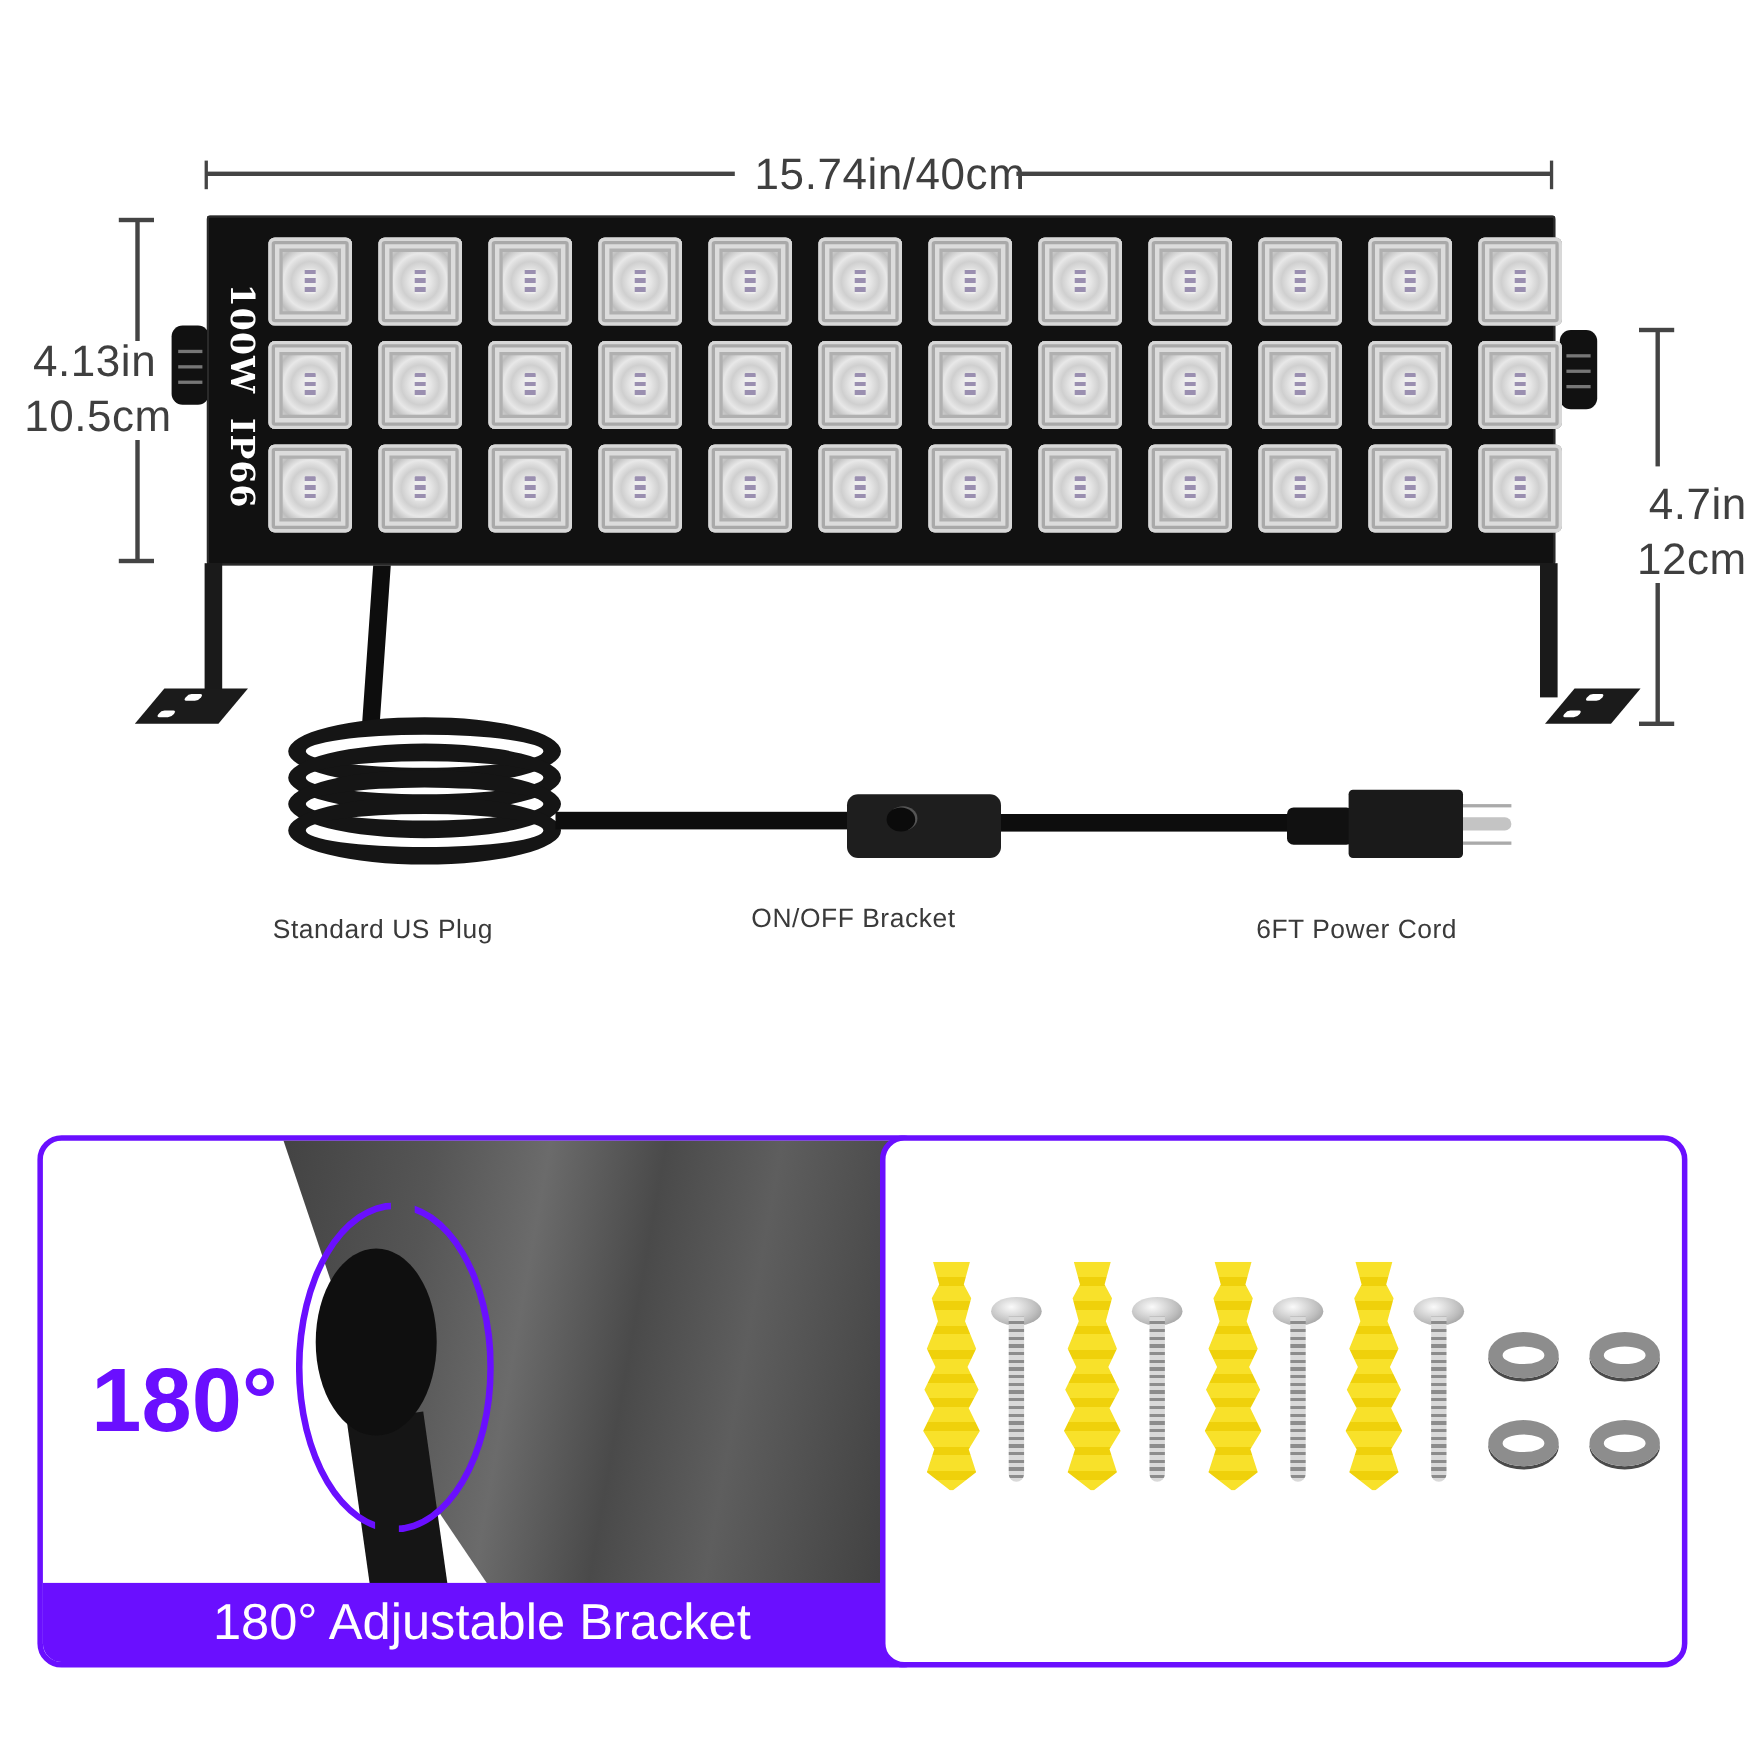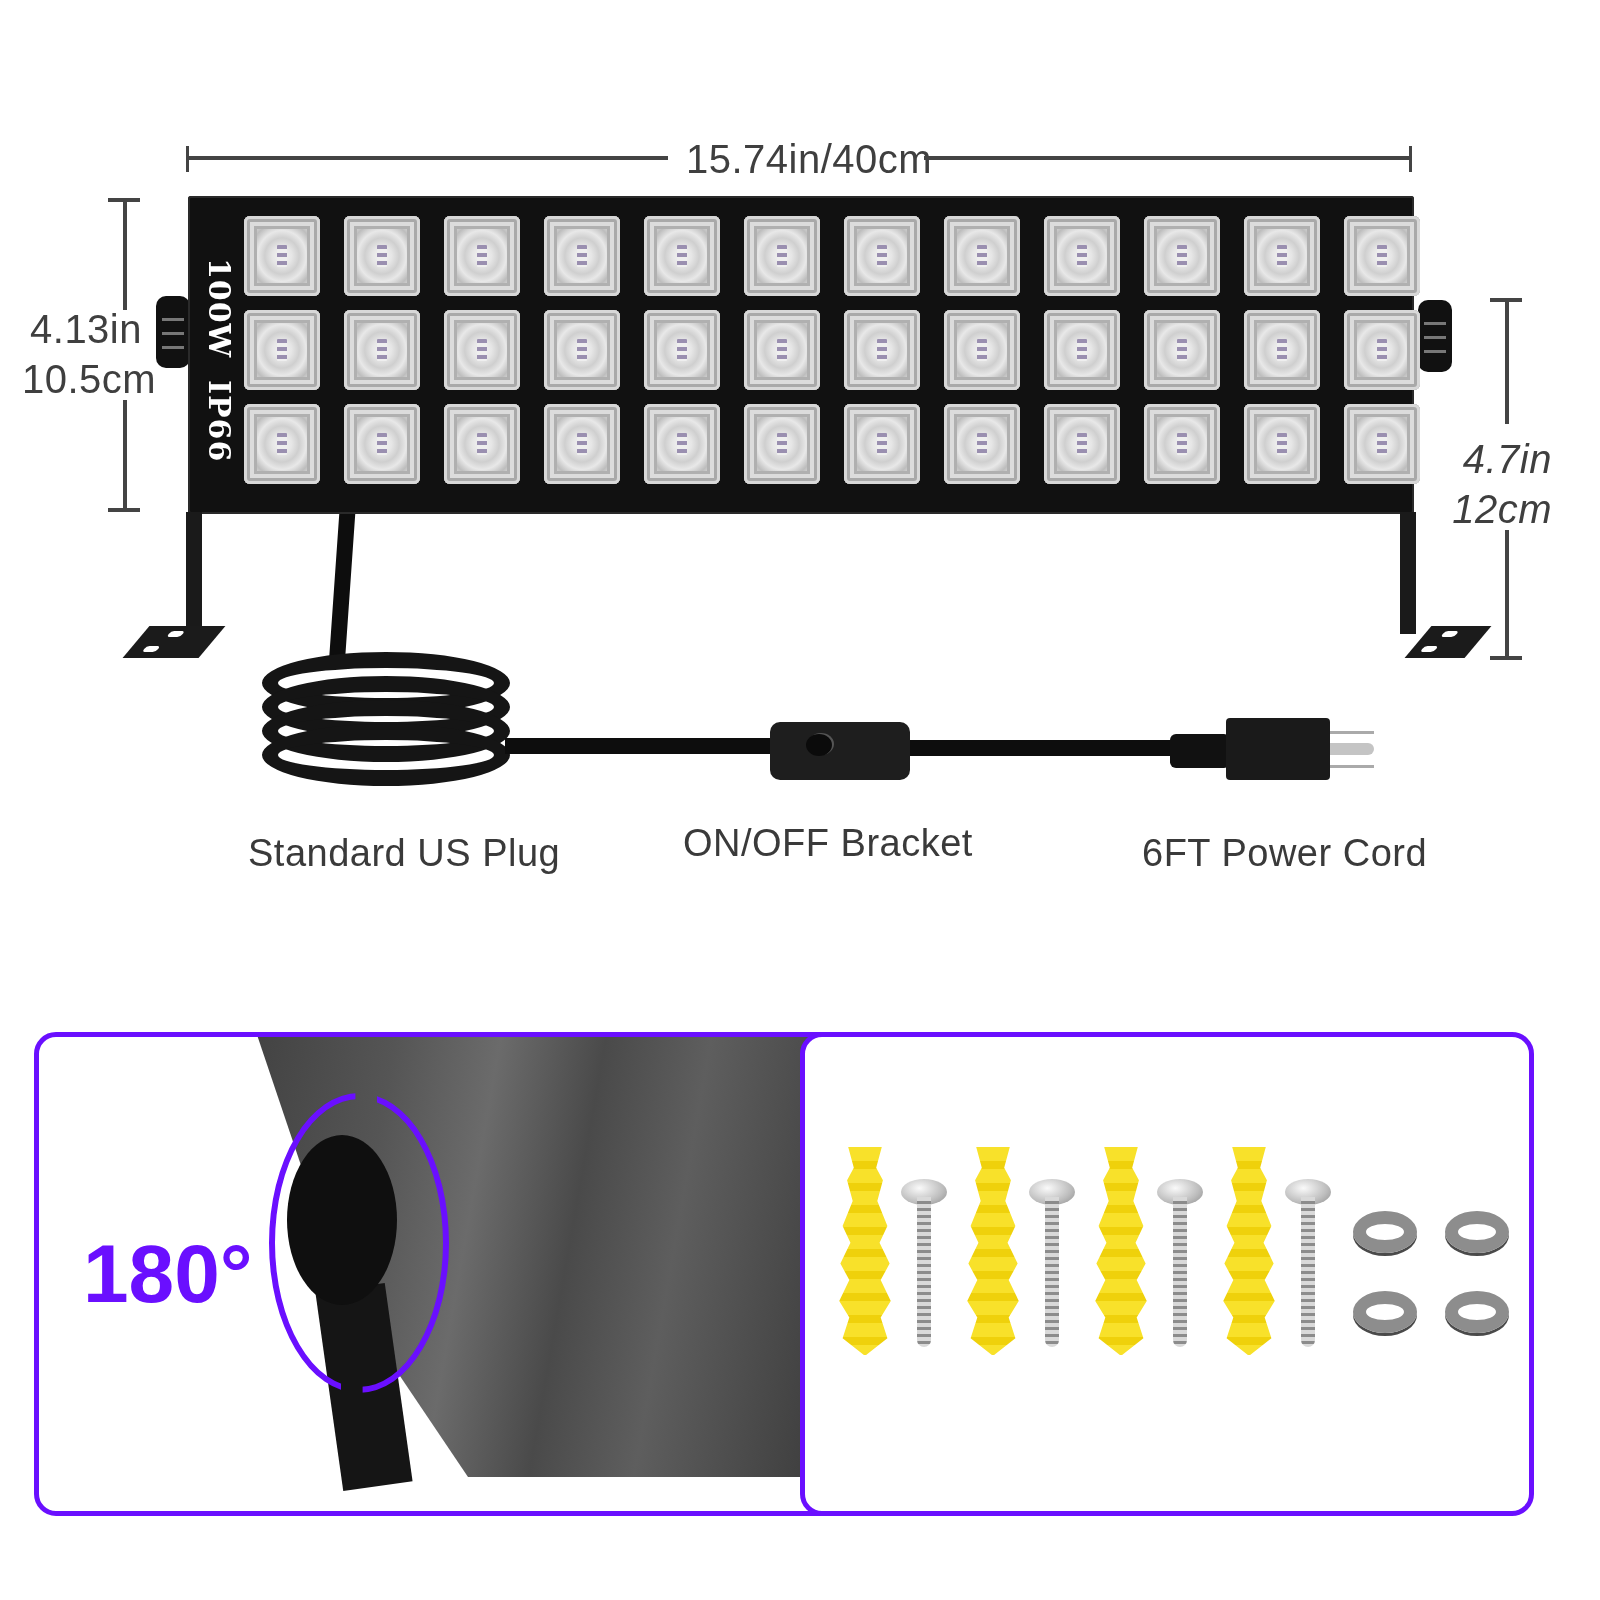--- a/index.html
+++ b/index.html
@@ -19,21 +19,21 @@
     repeating-linear-gradient(to bottom,#9a8fb0 0 4px,#efefef 4px 8px);border-radius:1px;}
   .side-text{position:absolute;left:14px;top:62px;width:40px;height:200px;}
   .side-text span{display:block;writing-mode:vertical-rl;color:#fff;font-weight:bold;font-size:30px;font-family:"DejaVu Serif",serif;letter-spacing:1px;}
   .knob{position:absolute;width:34px;height:72px;background:#111;border-radius:10px;}
   .knob::before{content:"";position:absolute;left:6px;right:6px;top:22px;height:3px;background:#777;box-shadow:0 14px 0 #777,0 28px 0 #777;}
   .leg{position:absolute;width:16px;background:#1a1a1a;}
   .foot{position:absolute;height:32px;background:#1b1b1b;transform:skewX(-40deg);}
   .foot i{position:absolute;width:14px;height:6px;background:#fff;border-radius:3px;}
   .cord{position:absolute;background:#0d0d0d;}
   .coil{position:absolute;left:262px;width:248px;height:62px;border-radius:50%;border:16px solid #151515;box-sizing:border-box;}
-  .label{position:absolute;font-size:38px;color:#3a3a3a;letter-spacing:0.5px;}
+  .label{position:absolute;font-size:24px;color:#3a3a3a;letter-spacing:0.5px;}
   .panel{position:absolute;top:1032px;height:484px;border:5px solid #6a0fff;border-radius:22px;box-sizing:border-box;overflow:hidden;background:#fff;}
   .panel-footer{position:absolute;left:0;right:0;bottom:0;height:72px;background:#6a0fff;color:#fff;font-size:46px;text-align:center;line-height:70px;}
   .bigdeg{position:absolute;left:44px;top:190px;font-size:82px;font-weight:bold;color:#6a0fff;}
   .anchor{position:absolute;width:56px;height:208px;background:
      repeating-linear-gradient(to bottom,#f8e12a 0 14px,#efd10b 14px 22px);clip-path:polygon(20% 0,80% 0,70% 10%,82% 16%,72% 26%,90% 38%,76% 46%,94% 56%,78% 64%,96% 74%,78% 82%,90% 92%,52% 100%,48% 100%,10% 92%,22% 82%,4% 74%,22% 64%,6% 56%,24% 46%,10% 38%,28% 26%,18% 16%,30% 10%);}
   .screw{position:absolute;width:14px;height:150px;background:repeating-linear-gradient(to bottom,#d9d9d9 0 4px,#8c8c8c 4px 7px);border-radius:0 0 7px 7px;}
   .screwhead{position:absolute;width:46px;height:26px;border-radius:50%;background:radial-gradient(ellipse at 40% 35%,#fafafa,#bdbdbd 60%,#8a8a8a);}
   .washer{position:absolute;width:64px;height:42px;border-radius:50%;border:13px solid #8d8d8d;box-sizing:border-box;box-shadow:0 3px 0 #4a4a4a;}
 </style>
 </head>
@@ -49,21 +49,21 @@
 <div class="vline" style="left:123px;top:200px;height:110px;"></div>
 <div class="abs dimtext" style="left:22px;top:304px;text-align:right;width:120px;">
   <div>4.13in</div>
   <div>10.5cm</div>
 </div>
 <div class="vline" style="left:123px;top:400px;height:110px;"></div>
 <div class="tick-h" style="left:108px;top:508px;"></div>
 
 <div class="tick-h" style="left:1490px;top:298px;"></div>
 <div class="vline" style="left:1505px;top:300px;height:124px;"></div>
-<div class="abs dimtext" style="left:1452px;top:434px;text-align:right;width:100px;font-style:italic;">
+<div class="abs dimtext" style="left:1488px;top:434px;text-align:right;width:100px;">
   <div>4.7in</div>
   <div>12cm</div>
 </div>
 <div class="vline" style="left:1505px;top:530px;height:128px;"></div>
 <div class="tick-h" style="left:1490px;top:656px;"></div>
 
 <div class="knob" style="left:156px;top:296px;"></div>
 <div class="knob" style="left:1418px;top:300px;"></div>
 
 <div class="bar">
@@ -141,20 +141,21 @@
 <div class="label" style="left:248px;top:832px;">Standard US Plug</div>
 <div class="label" style="left:683px;top:822px;">ON/OFF Bracket</div>
 <div class="label" style="left:1142px;top:832px;">6FT Power Cord</div>
 
 <div class="panel" style="left:34px;width:808px;border-radius:22px;">
   <div class="abs" style="left:150px;top:-20px;width:620px;height:460px;background:linear-gradient(100deg,#3a3a3a 0%,#555 30%,#6b6b6b 45%,#4a4a4a 60%,#5e5e5e 75%,#3f3f3f 100%);clip-path:polygon(10% 0,100% 0,100% 100%,45% 100%,30% 70%,20% 40%);"></div>
   <div class="abs" style="left:290px;top:250px;width:70px;height:200px;background:#151515;transform:rotate(-8deg);"></div>
   <div class="abs" style="left:248px;top:98px;width:110px;height:170px;border-radius:50%;background:#0f0f0f;"></div>
   <div class="abs" style="left:230px;top:56px;width:180px;height:300px;border:6px solid #6a0fff;border-radius:50%;box-sizing:border-box;clip-path:polygon(0 0,48% 0,48% 8%,60% 8%,60% 0,100% 0,100% 100%,52% 100%,52% 92%,40% 92%,40% 100%,0 100%);"></div>
   <div class="bigdeg">180°</div>
+  <div class="panel-footer">180° Adjustable Bracket</div>
 </div>
 
 <div class="panel" style="left:800px;width:734px;">
   <div id="acc-items">
       <div class="anchor" style="left: 32px; top: 110px;"></div>
       <div class="screwhead" style="left: 96px; top: 142px;"></div>
       <div class="screw" style="left: 112px; top: 160px;"></div>
       <div class="anchor" style="left: 160px; top: 110px;"></div>
       <div class="screwhead" style="left: 224px; top: 142px;"></div>
       <div class="screw" style="left: 240px; top: 160px;"></div>

